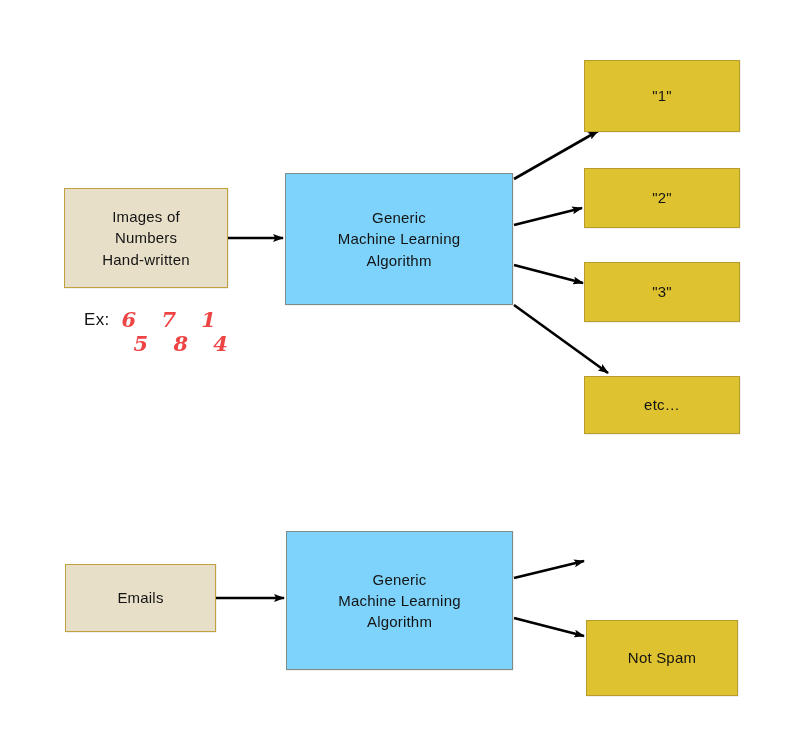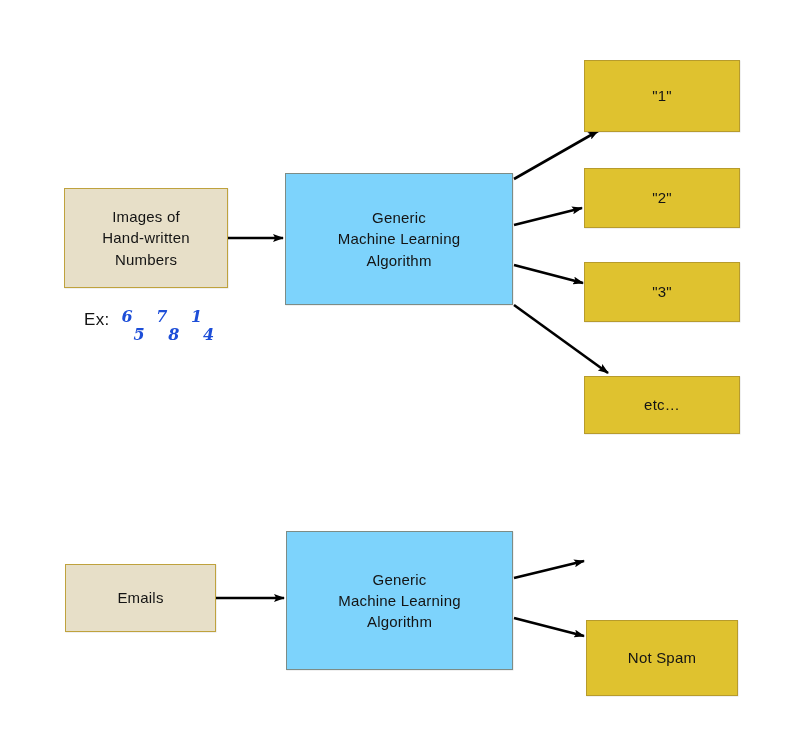--- a/index.html
+++ b/index.html
@@ -76,24 +76,24 @@
   }
   .digits {
     margin-left: 12px;
     font-family: "DejaVu Serif", serif;
     line-height: 1.12;
   }
   .digit-row {
     display: block;
     white-space: pre;
     font-style: italic;
-    font-size: 16px;
+    font-size: 21px;
     font-weight: 600;
     letter-spacing: 9px;
-    color: #1d4ed8;
+    color: #ef4444;
     filter: blur(0.25px);
   }
   .digit-row.row2 {
     margin-left: 12px;
     text-align: right;
   }
 </style>
 </head>
 <body>
 
@@ -115,22 +115,22 @@
 
     <line x1="216" y1="598" x2="284" y2="598" stroke="#000000" stroke-width="2.6" marker-end="url(#ah)"></line>
 
     <line x1="514" y1="578" x2="584" y2="561" stroke="#000000" stroke-width="2.6" marker-end="url(#ah)"></line>
     <line x1="514" y1="618" x2="584" y2="636" stroke="#000000" stroke-width="2.6" marker-end="url(#ah)"></line>
   </svg>
 
   <div class="node node-input" style="left:64px; top:188px; width:164px; height:100px;">
     <span class="lines">
       <span class="line">Images of</span>
+      <span class="line">Numbers</span>
       <span class="line">Hand-written</span>
-      <span class="line">Numbers</span>
     </span>
   </div>
 
   <div class="example-block" style="left:84px; top:308px;">
     <span class="example-label">Ex:</span>
     <span class="digits">
       <span class="digit-row">6 7 1</span>
       <span class="digit-row row2">5 8 4</span>
     </span>
   </div>

